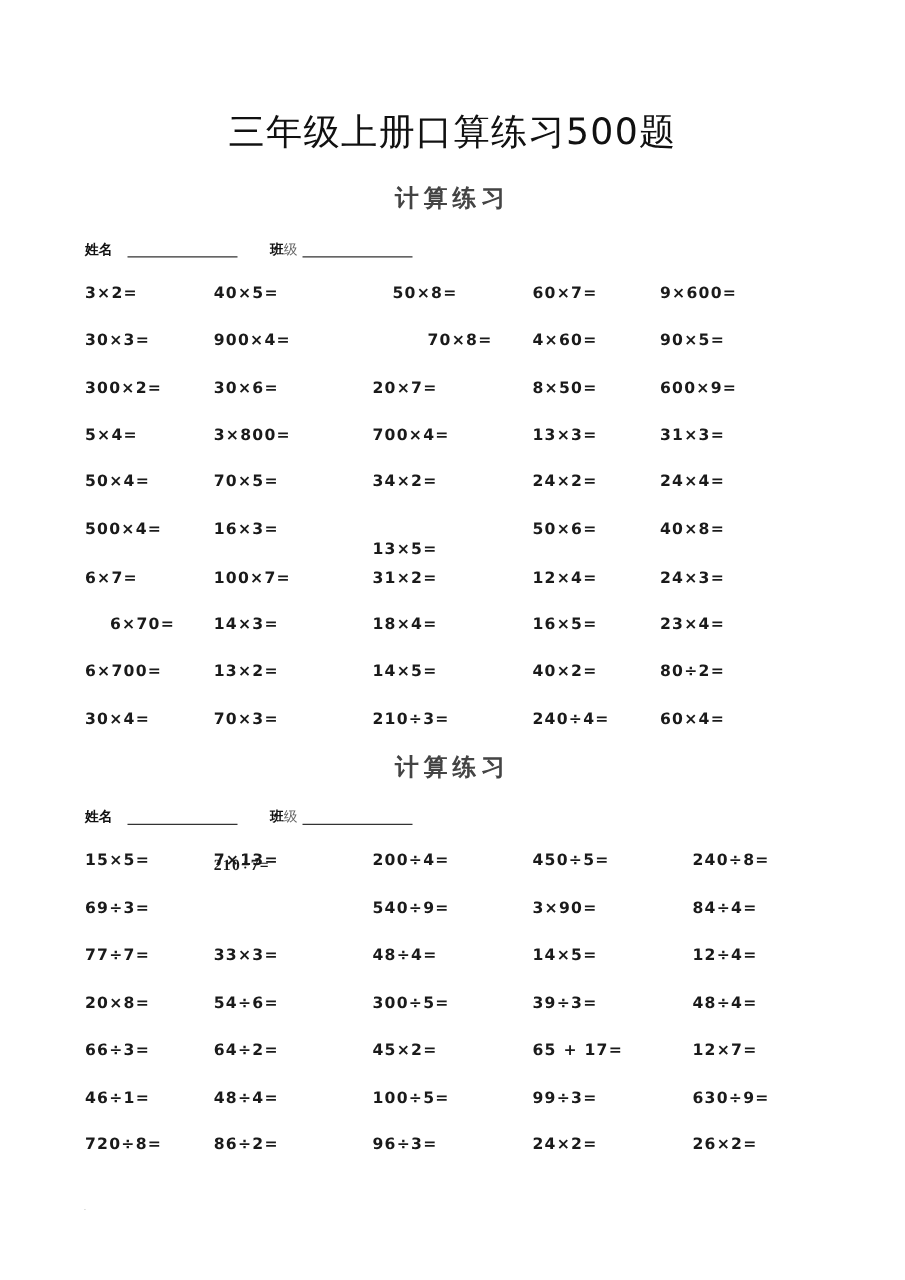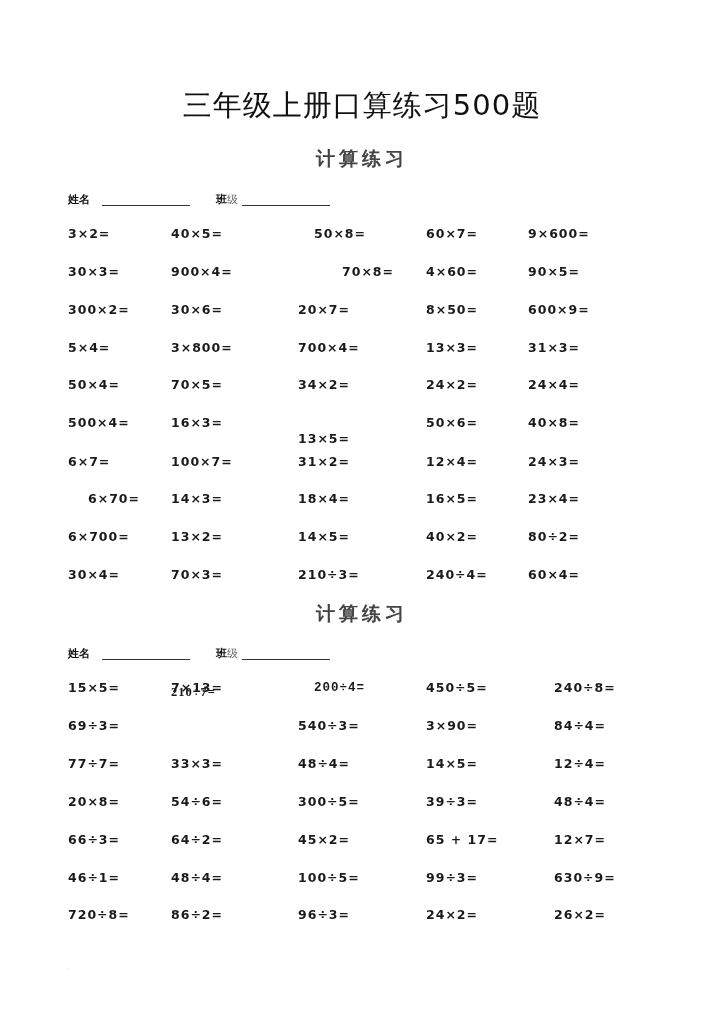--- a/index.html
+++ b/index.html
@@ -150,26 +150,26 @@
 <div class="info-row" style="top:646px;">
   <span class="label" style="left:0;">姓名</span>
   <span class="line" style="left:34px; width:88px;"></span>
   <span class="label" style="left:148px;"><span>班</span><span class="soft">级</span></span>
   <span class="line" style="left:174px; width:88px;"></span>
 </div>
 
 <div id="section-2-grid">
     <span class="problem" style="left: 68px; top: 681px;">15×5=</span>
     <span class="problem" style="left: 171px; top: 681px;">7×13=</span>
-    <span class="problem" style="left: 314px; top: 681px; font-family: Liberation Mono, monospace;">200÷4=</span>
+    <span class="problem" style="left: 298px; top: 681px;">200÷4=</span>
     <span class="problem" style="left: 426px; top: 681px;">450÷5=</span>
     <span class="problem" style="left: 554px; top: 681px;">240÷8=</span>
     <span class="problem" style="left: 68px; top: 719px;">69÷3=</span>
     <span class="problem" style="left: 171px; top: 685px; font-family: Liberation Serif, serif;">210÷7=</span>
-    <span class="problem" style="left: 298px; top: 719px;">540÷3=</span>
+    <span class="problem" style="left: 298px; top: 719px;">540÷9=</span>
     <span class="problem" style="left: 426px; top: 719px;">3×90=</span>
     <span class="problem" style="left: 554px; top: 719px;">84÷4=</span>
     <span class="problem" style="left: 68px; top: 757px;">77÷7=</span>
     <span class="problem" style="left: 171px; top: 757px;">33×3=</span>
     <span class="problem" style="left: 298px; top: 757px;">48÷4=</span>
     <span class="problem" style="left: 426px; top: 757px;">14×5=</span>
     <span class="problem" style="left: 554px; top: 757px;">12÷4=</span>
     <span class="problem" style="left: 68px; top: 795px;">20×8=</span>
     <span class="problem" style="left: 171px; top: 795px;">54÷6=</span>
     <span class="problem" style="left: 298px; top: 795px;">300÷5=</span>

